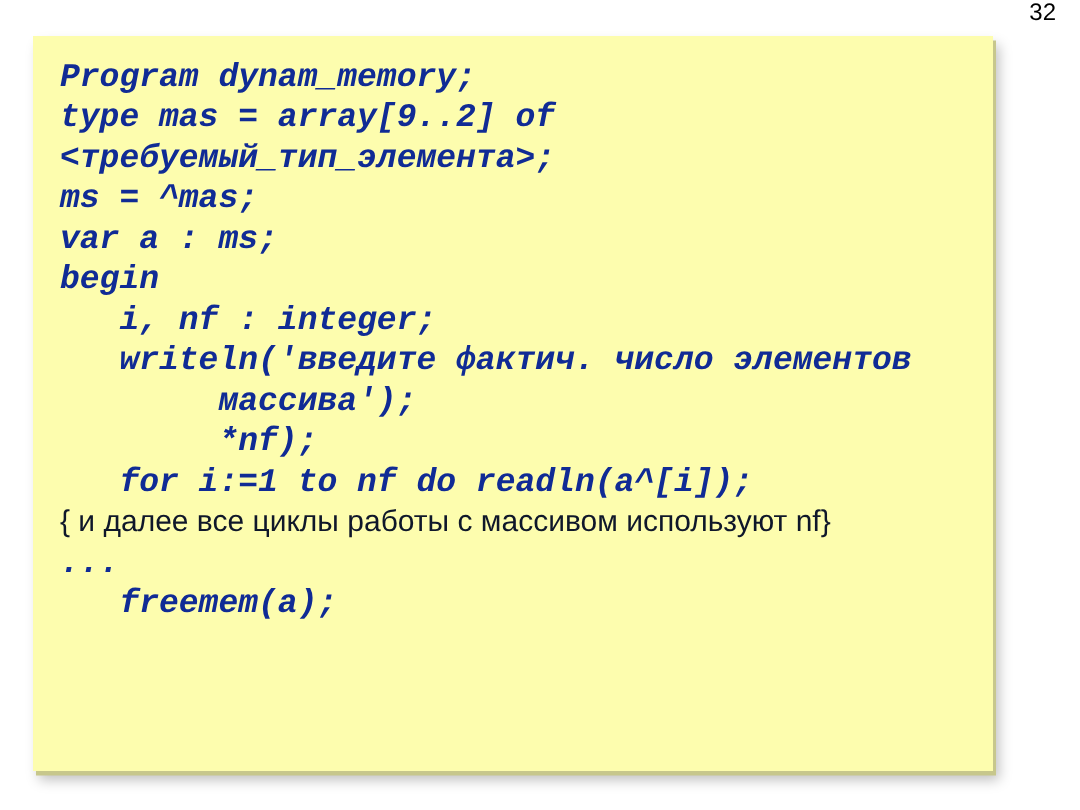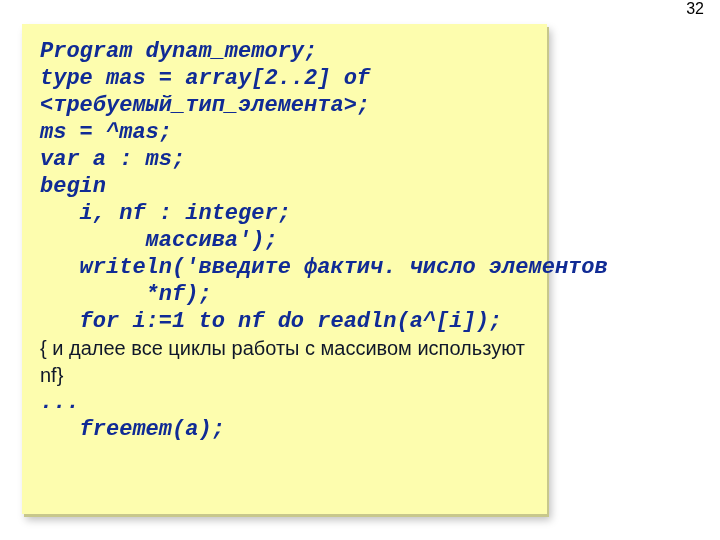--- a/index.html
+++ b/index.html
@@ -20,21 +20,21 @@
     position: absolute;
     top: 0;
     right: 16px;
     color: #000000;
     font-size: 16px;
   }
   .codebox {
     position: absolute;
     left: 22px;
     top: 24px;
-    width: 525px;
+    width: 640px;
     height: 490px;
     background: #fdfdae;
     box-shadow: 2px 3px 0 #c7c78c, 4px 6px 8px rgba(0,0,0,0.25);
     padding: 14px 6px 14px 18px;
     box-sizing: border-box;
   }
   .code {
     font-family: "Courier New", Courier, monospace;
     font-weight: bold;
     font-style: italic;
@@ -54,28 +54,28 @@
   }
 </style>
 </head>
 <body>
 <div class="page">
 
 <div class="pagenum">32</div>
 
 <div class="codebox">
 <div class="code">Program dynam_memory;</div>
-<div class="code">type mas = array[2..2] of</div>
+<div class="code">type mas = array[9..2] of</div>
 <div class="code">&lt;требуемый_тип_элемента&gt;;</div>
 <div class="code">ms = ^mas;</div>
 <div class="code">var a : ms;</div>
 <div class="code">begin</div>
 <div class="code">   i, nf : integer;</div>
+<div class="code">   writeln('введите фактич. число элементов</div>
 <div class="code">        массива');</div>
-<div class="code">   writeln('введите фактич. число элементов</div>
 <div class="code">        *nf);</div>
 <div class="code">   for i:=1 to nf do readln(a^[i]);</div>
 <div class="comment">{ и далее все циклы работы с массивом используют nf}</div>
 <div class="code">...</div>
 <div class="code">   freemem(a);</div>
 </div>
 
 </div>
 
 </body></html>

